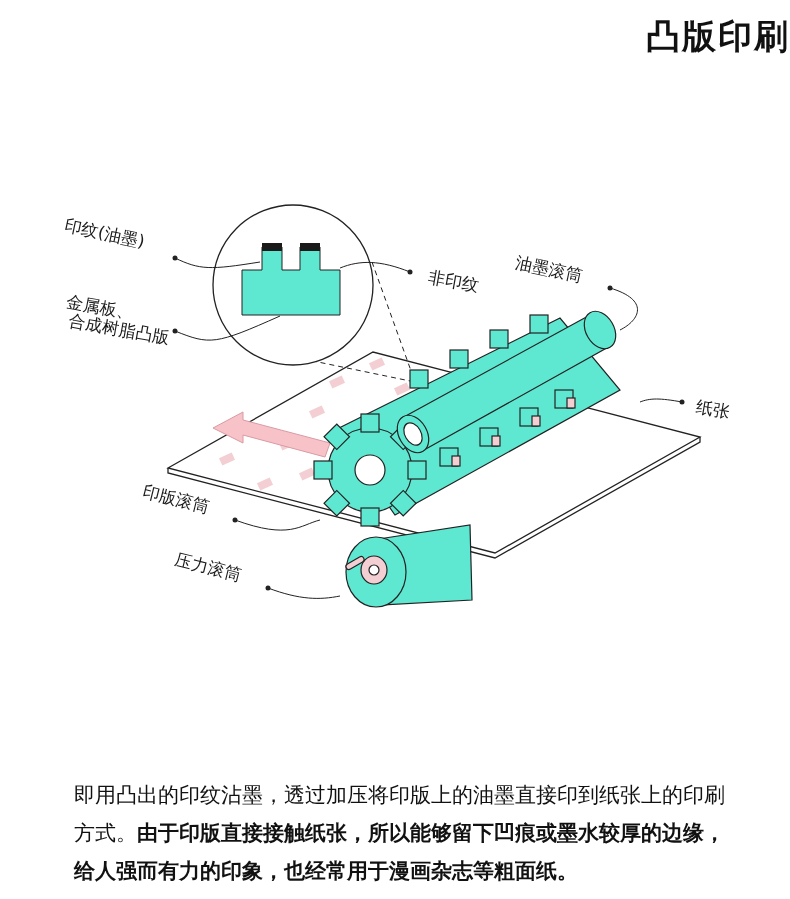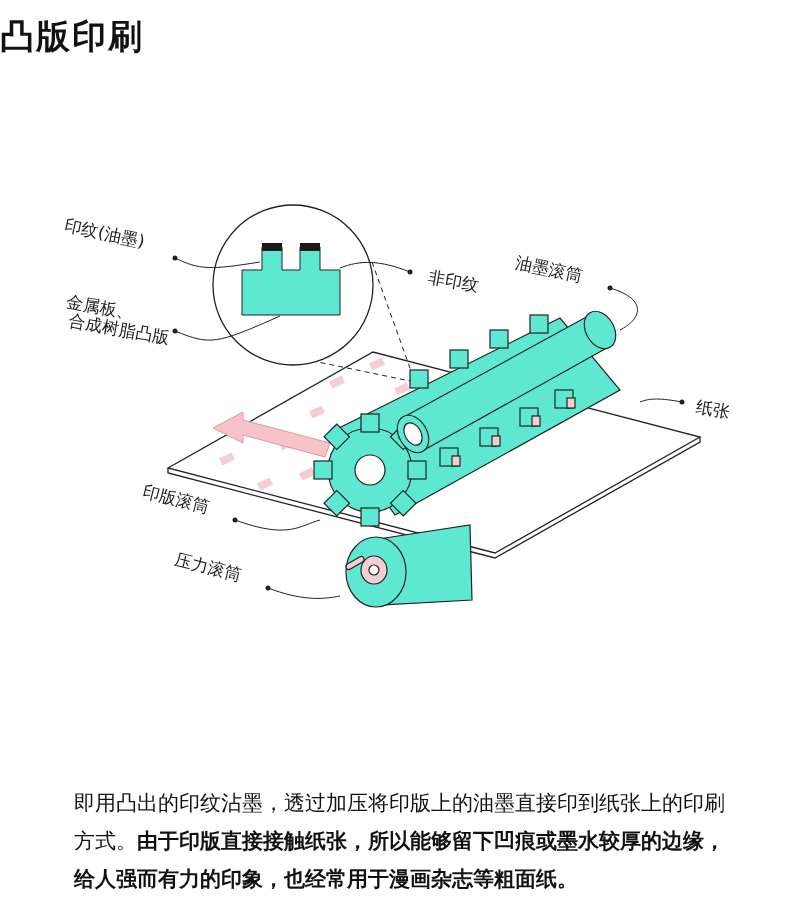--- a/index.html
+++ b/index.html
@@ -1,19 +1,19 @@
 <!DOCTYPE html>
 <html><head>
 <meta charset="utf-8">
 <style>
   html,body{margin:0;padding:0;background:#ffffff;}
   body{width:790px;height:899px;position:relative;overflow:hidden;font-family:"DejaVu Sans",sans-serif;color:#111;}
-  .title{position:absolute;left:0;top:14px;width:790px;text-align:left;font-size:34px;font-weight:bold;letter-spacing:2px;}
+  .title{position:absolute;left:0;top:14px;width:790px;text-align:right;font-size:34px;font-weight:bold;letter-spacing:2px;}
   .lbl{position:absolute;font-size:17px;color:#1a1a1a;white-space:nowrap;}
-  .desc{position:absolute;left:74px;top:776px;width:660px;font-size:21px;line-height:38px;color:#111;margin-top:8px;}
+  .desc{position:absolute;left:74px;top:776px;width:660px;font-size:21px;line-height:38px;color:#111;}
   .desc b{font-weight:bold;}
   svg.dia{position:absolute;left:0;top:0;}
 </style>
 </head>
 <body>
 
 <div class="title">凸版印刷</div>
 
 <svg class="dia" width="790" height="760">
 

